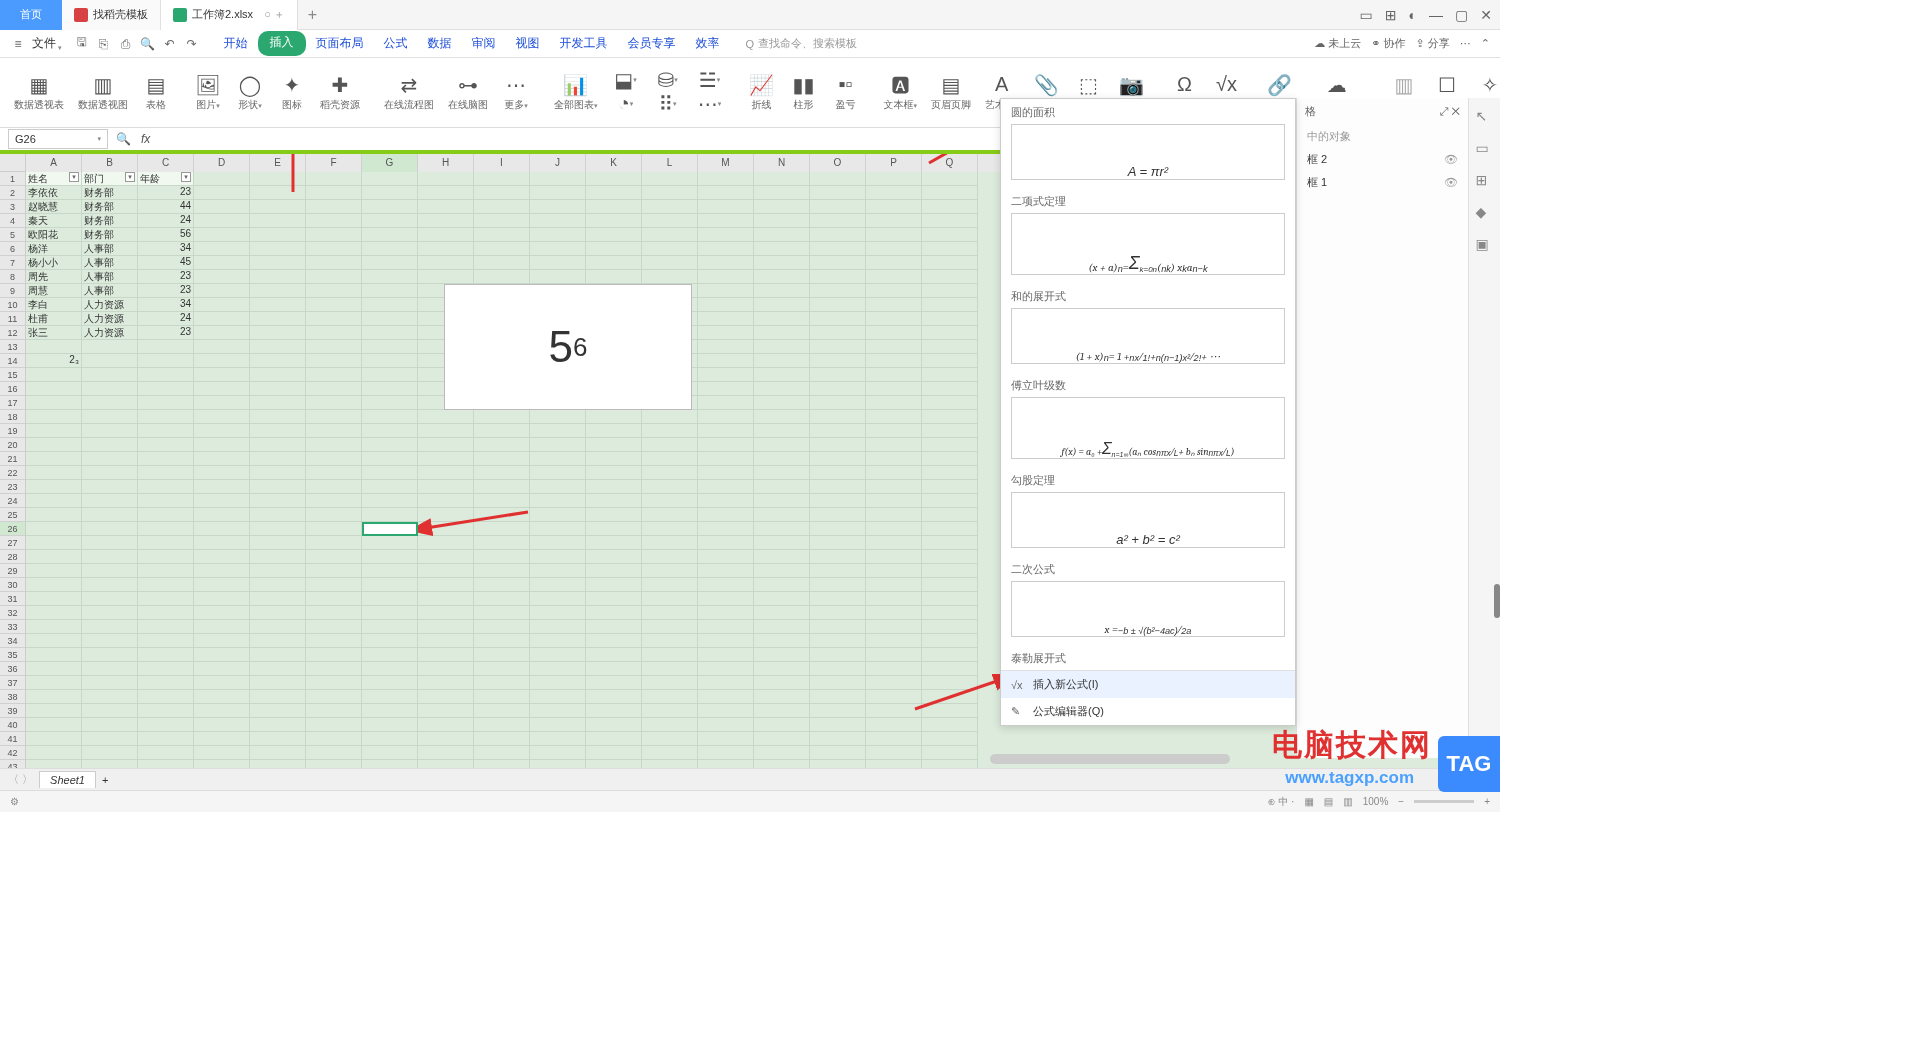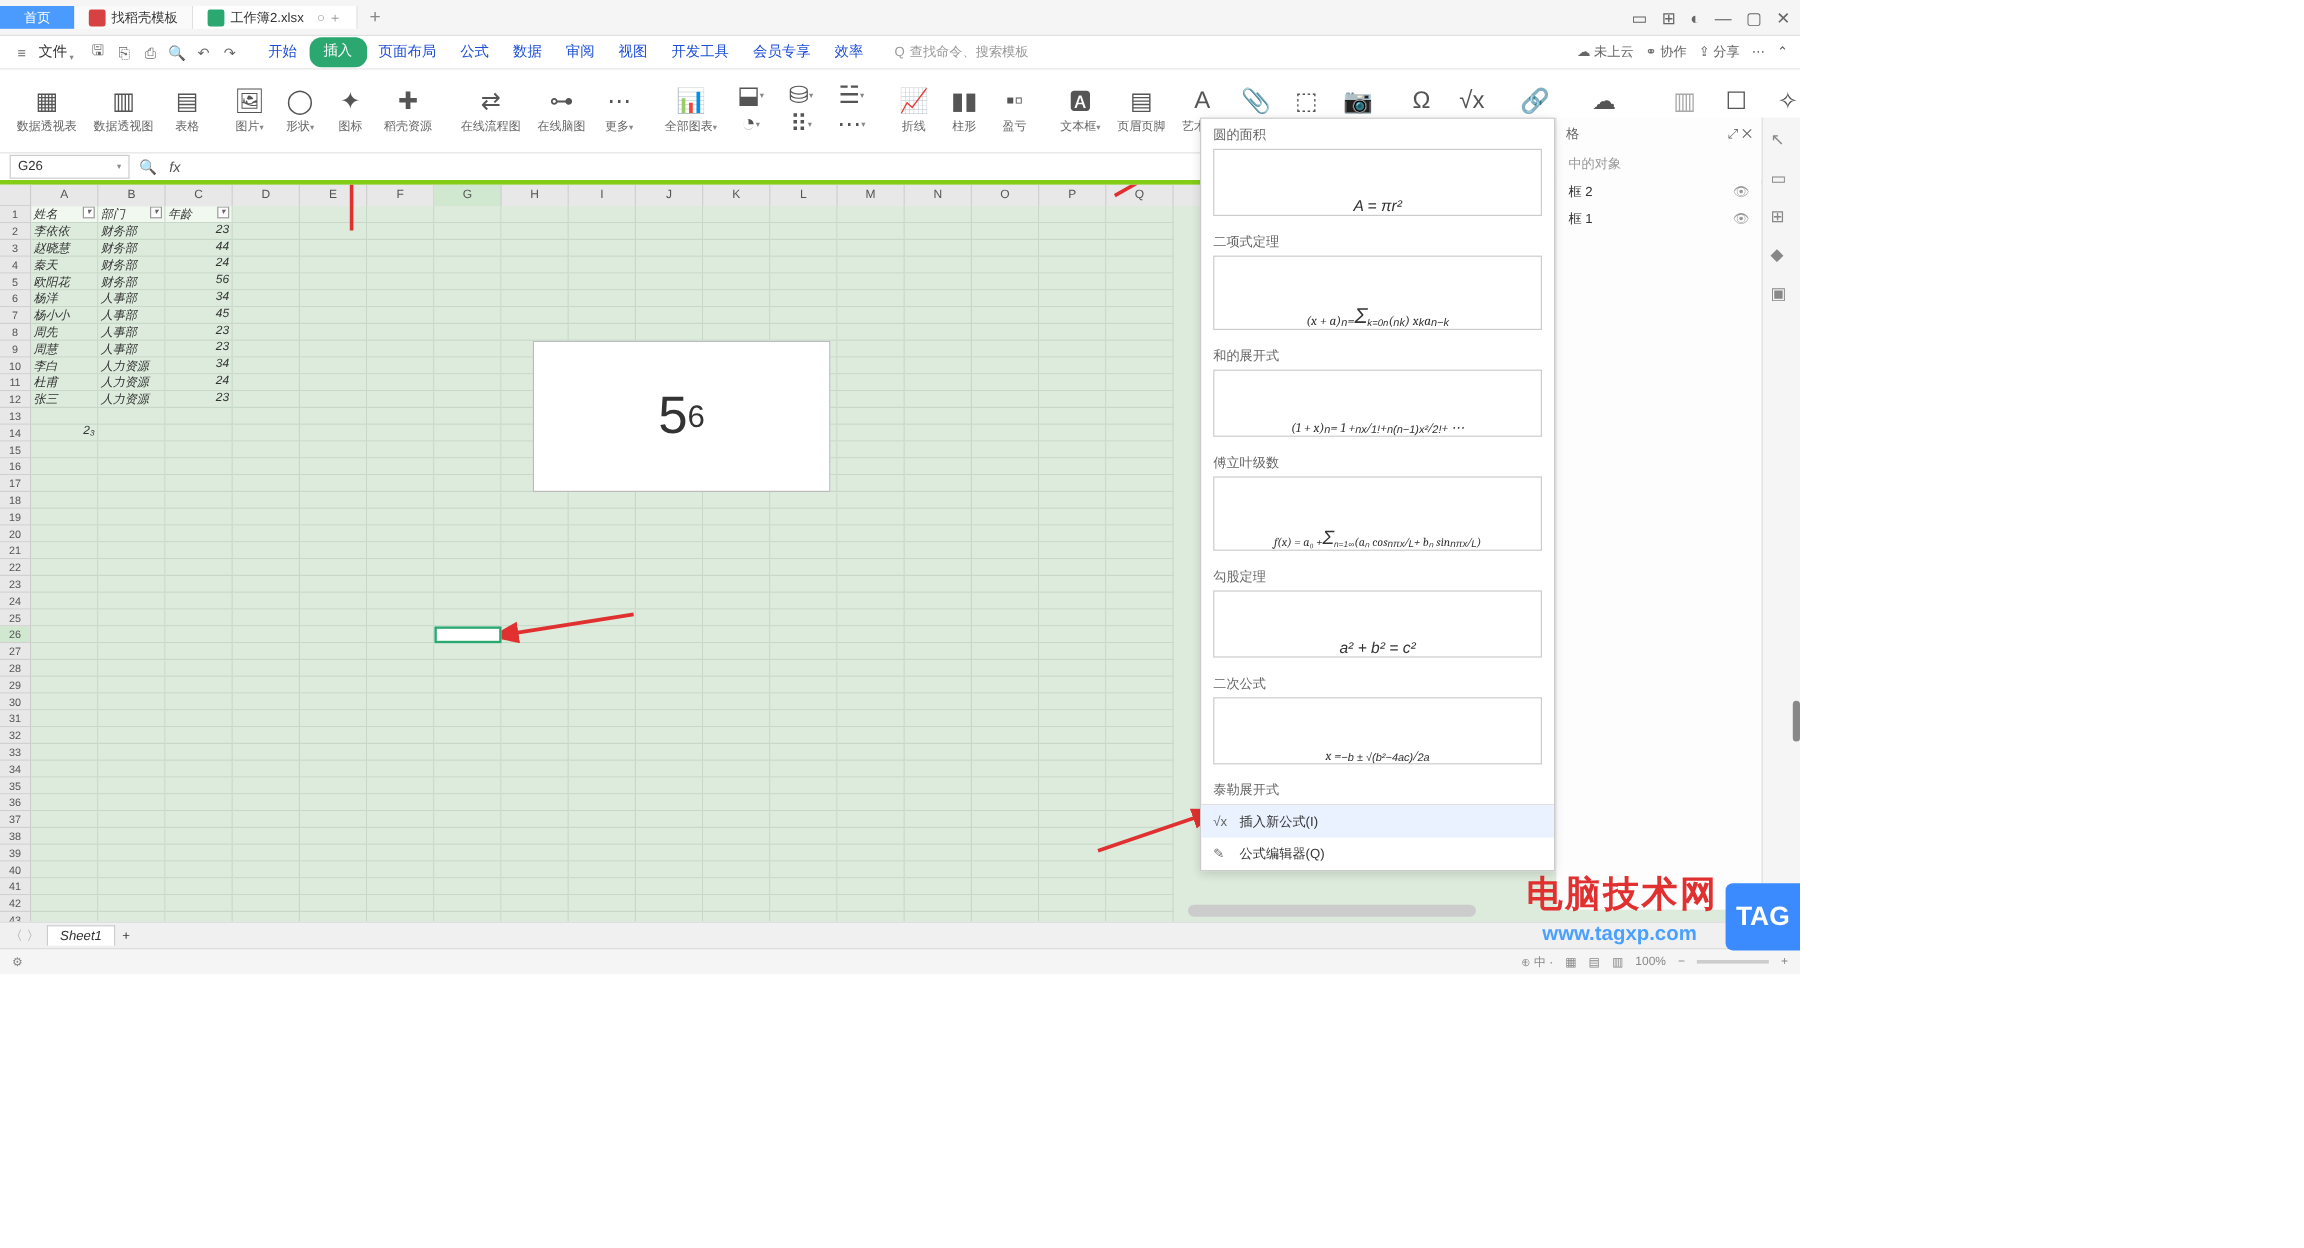--- a/index.html
+++ b/index.html
@@ -1,20 +1,20 @@
 <!DOCTYPE html>
 <html><head>
 <meta charset="utf-8">
 <style>
 * { margin: 0; padding: 0; box-sizing: border-box; font-family: "Microsoft YaHei", sans-serif; }
 body { background: #fff; font-size: 12px; color: #333; overflow: hidden; width: 1500px; height: 812px; position: relative; }
 
 
 .titlebar { height: 30px; background: #f5f5f5; display: flex; align-items: center; border-bottom: 1px solid #e0e0e0; }
-.tab { height: 19px; padding: 0 12px; display: flex; align-items: center; gap: 5px; font-size: 11px; position: relative; }
+.tab { height: 30px; padding: 0 12px; display: flex; align-items: center; gap: 5px; font-size: 11px; position: relative; }
 .tab.home { background: #4b9bff; color: #fff; padding: 0 20px; }
 .tab.doc { background: #fafafa; border-right: 1px solid #e0e0e0; }
 .tab.active { background: #fff; }
 .tab-icon { width: 14px; height: 14px; display: inline-block; }
 .tab-icon.red { background: #d84141; border-radius: 2px; }
 .tab-icon.green { background: #2aa870; border-radius: 2px; }
 .tab-refresh { display:flex; gap:6px; align-items:center; color:#999; margin-left:6px;}
 .tab-add { margin-left: 10px; color: #888; font-size: 16px; }
 .title-right { margin-left: auto; display: flex; gap: 12px; align-items: center; padding-right: 8px; color: #666; }
 .title-right span{font-size:14px;}
@@ -47,21 +47,21 @@
 
 
 .sheet-area { display: flex; height: 634px; background: #dcebdc; position: relative; }
 .row-headers { width: 26px; background: #eaeaea; border-right: 1px solid #ccc; }
 .row-h { height: 14px; font-size: 9px; text-align: center; border-bottom: 1px solid #d0d0d0; background:#e8e8e8; color:#555; line-height:14px;}
 .grid { flex: 1; position: relative; overflow:hidden;}
 .col-headers { height: 18px; display: flex; background: #e8e8e8; position:relative; }
 .col-h { width: 56px; height: 18px; font-size: 10px; text-align: center; border-right: 1px solid #d0d0d0; color:#555; line-height:18px;}
 .col-h.G{background:#d0e8d0;}
 .cells { position: relative; }
-.cell-row { display: flex; height: 14px; font-style: italic; }
+.cell-row { display: flex; height: 14px; }
 .cell { width: 56px; height: 14px; border-right: 1px solid #c8d8c8; border-bottom: 1px solid #c8d8c8; font-size: 10px; padding: 0 2px; background: #dcebdc; overflow:hidden; white-space:nowrap;}
 .cell.hdr{background:#f0f8f0;}
 .filter-btn{float:right;width:10px;height:10px;border:1px solid #999;font-size:7px;line-height:8px;text-align:center;color:#666;background:#fff;}
 .corner{width:26px;height:18px;background:#e8e8e8;border-right:1px solid #ccc;border-bottom:1px solid #ccc;}
 
 .active-cell { position: absolute; border: 2px solid #2aa870; background: #fff; pointer-events: none; }
 
 .float-box { position: absolute; left: 418px; top: 130px; width: 248px; height: 126px; background: #fff; border: 1px solid #bbb; display: flex; align-items: center; justify-content: center; font-family: Cambria, serif; }
 .float-box .base { font-size: 44px; }
 .float-box .sup { font-size: 26px; vertical-align: super; }

